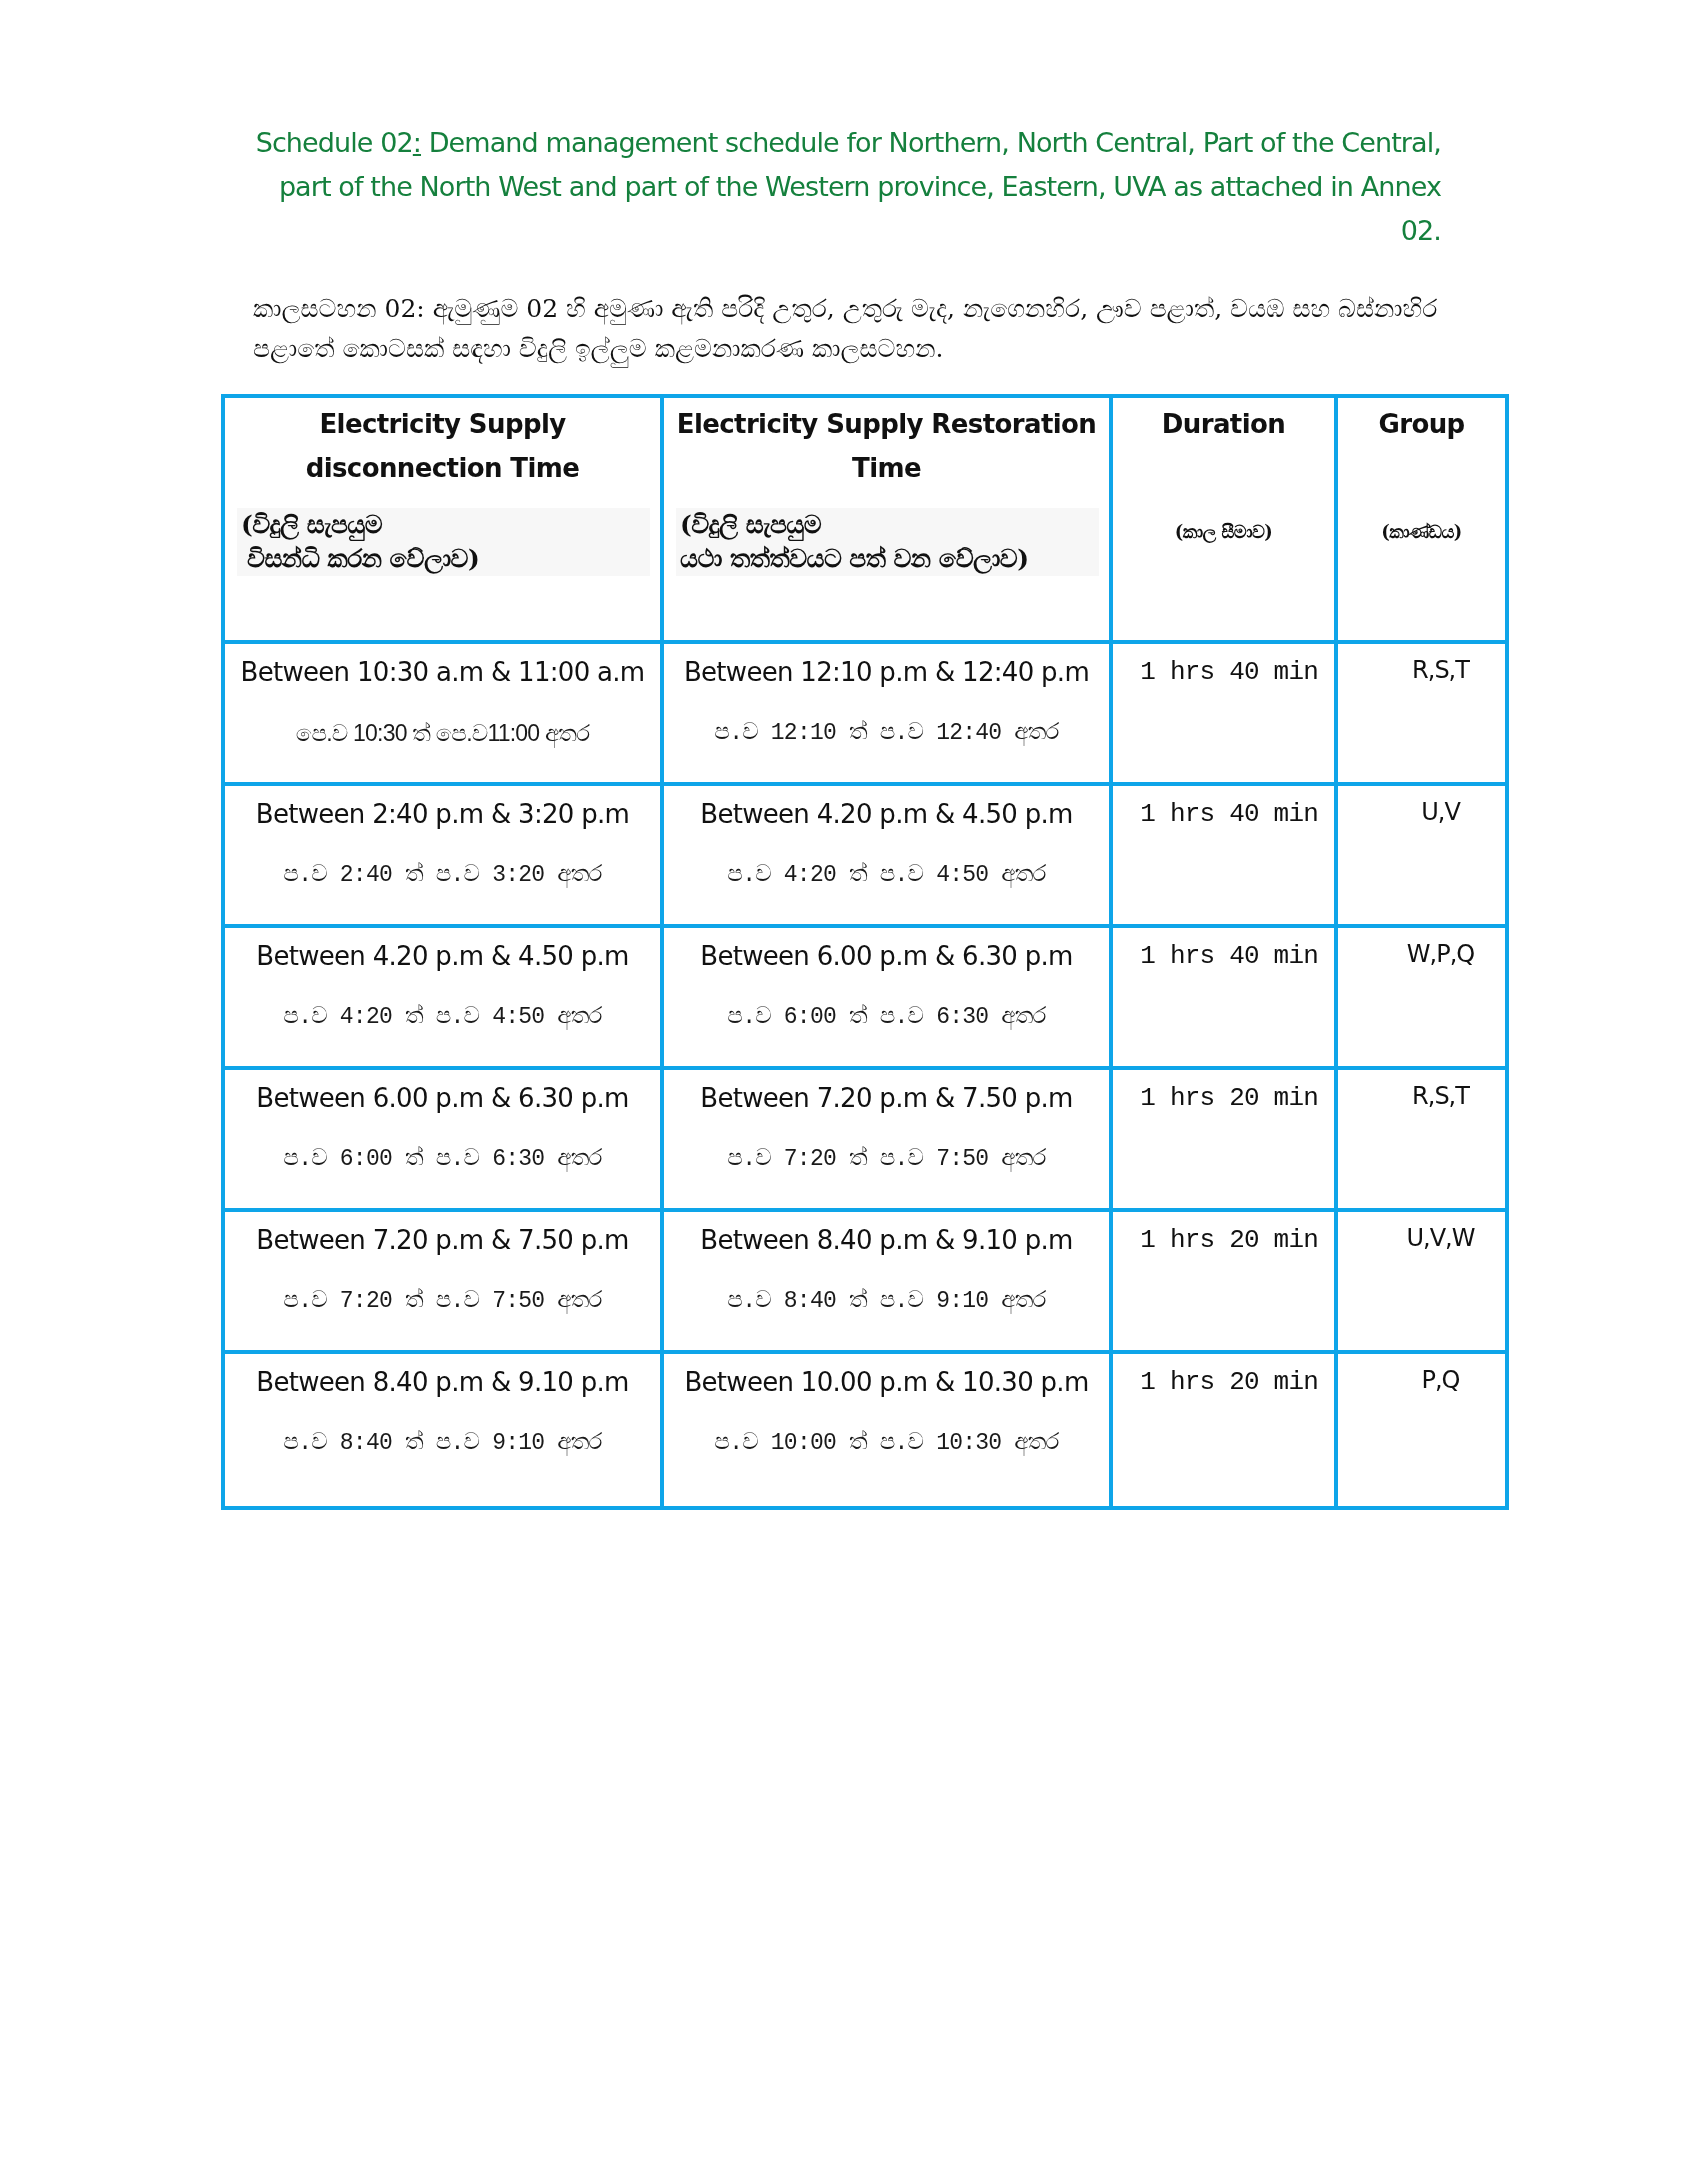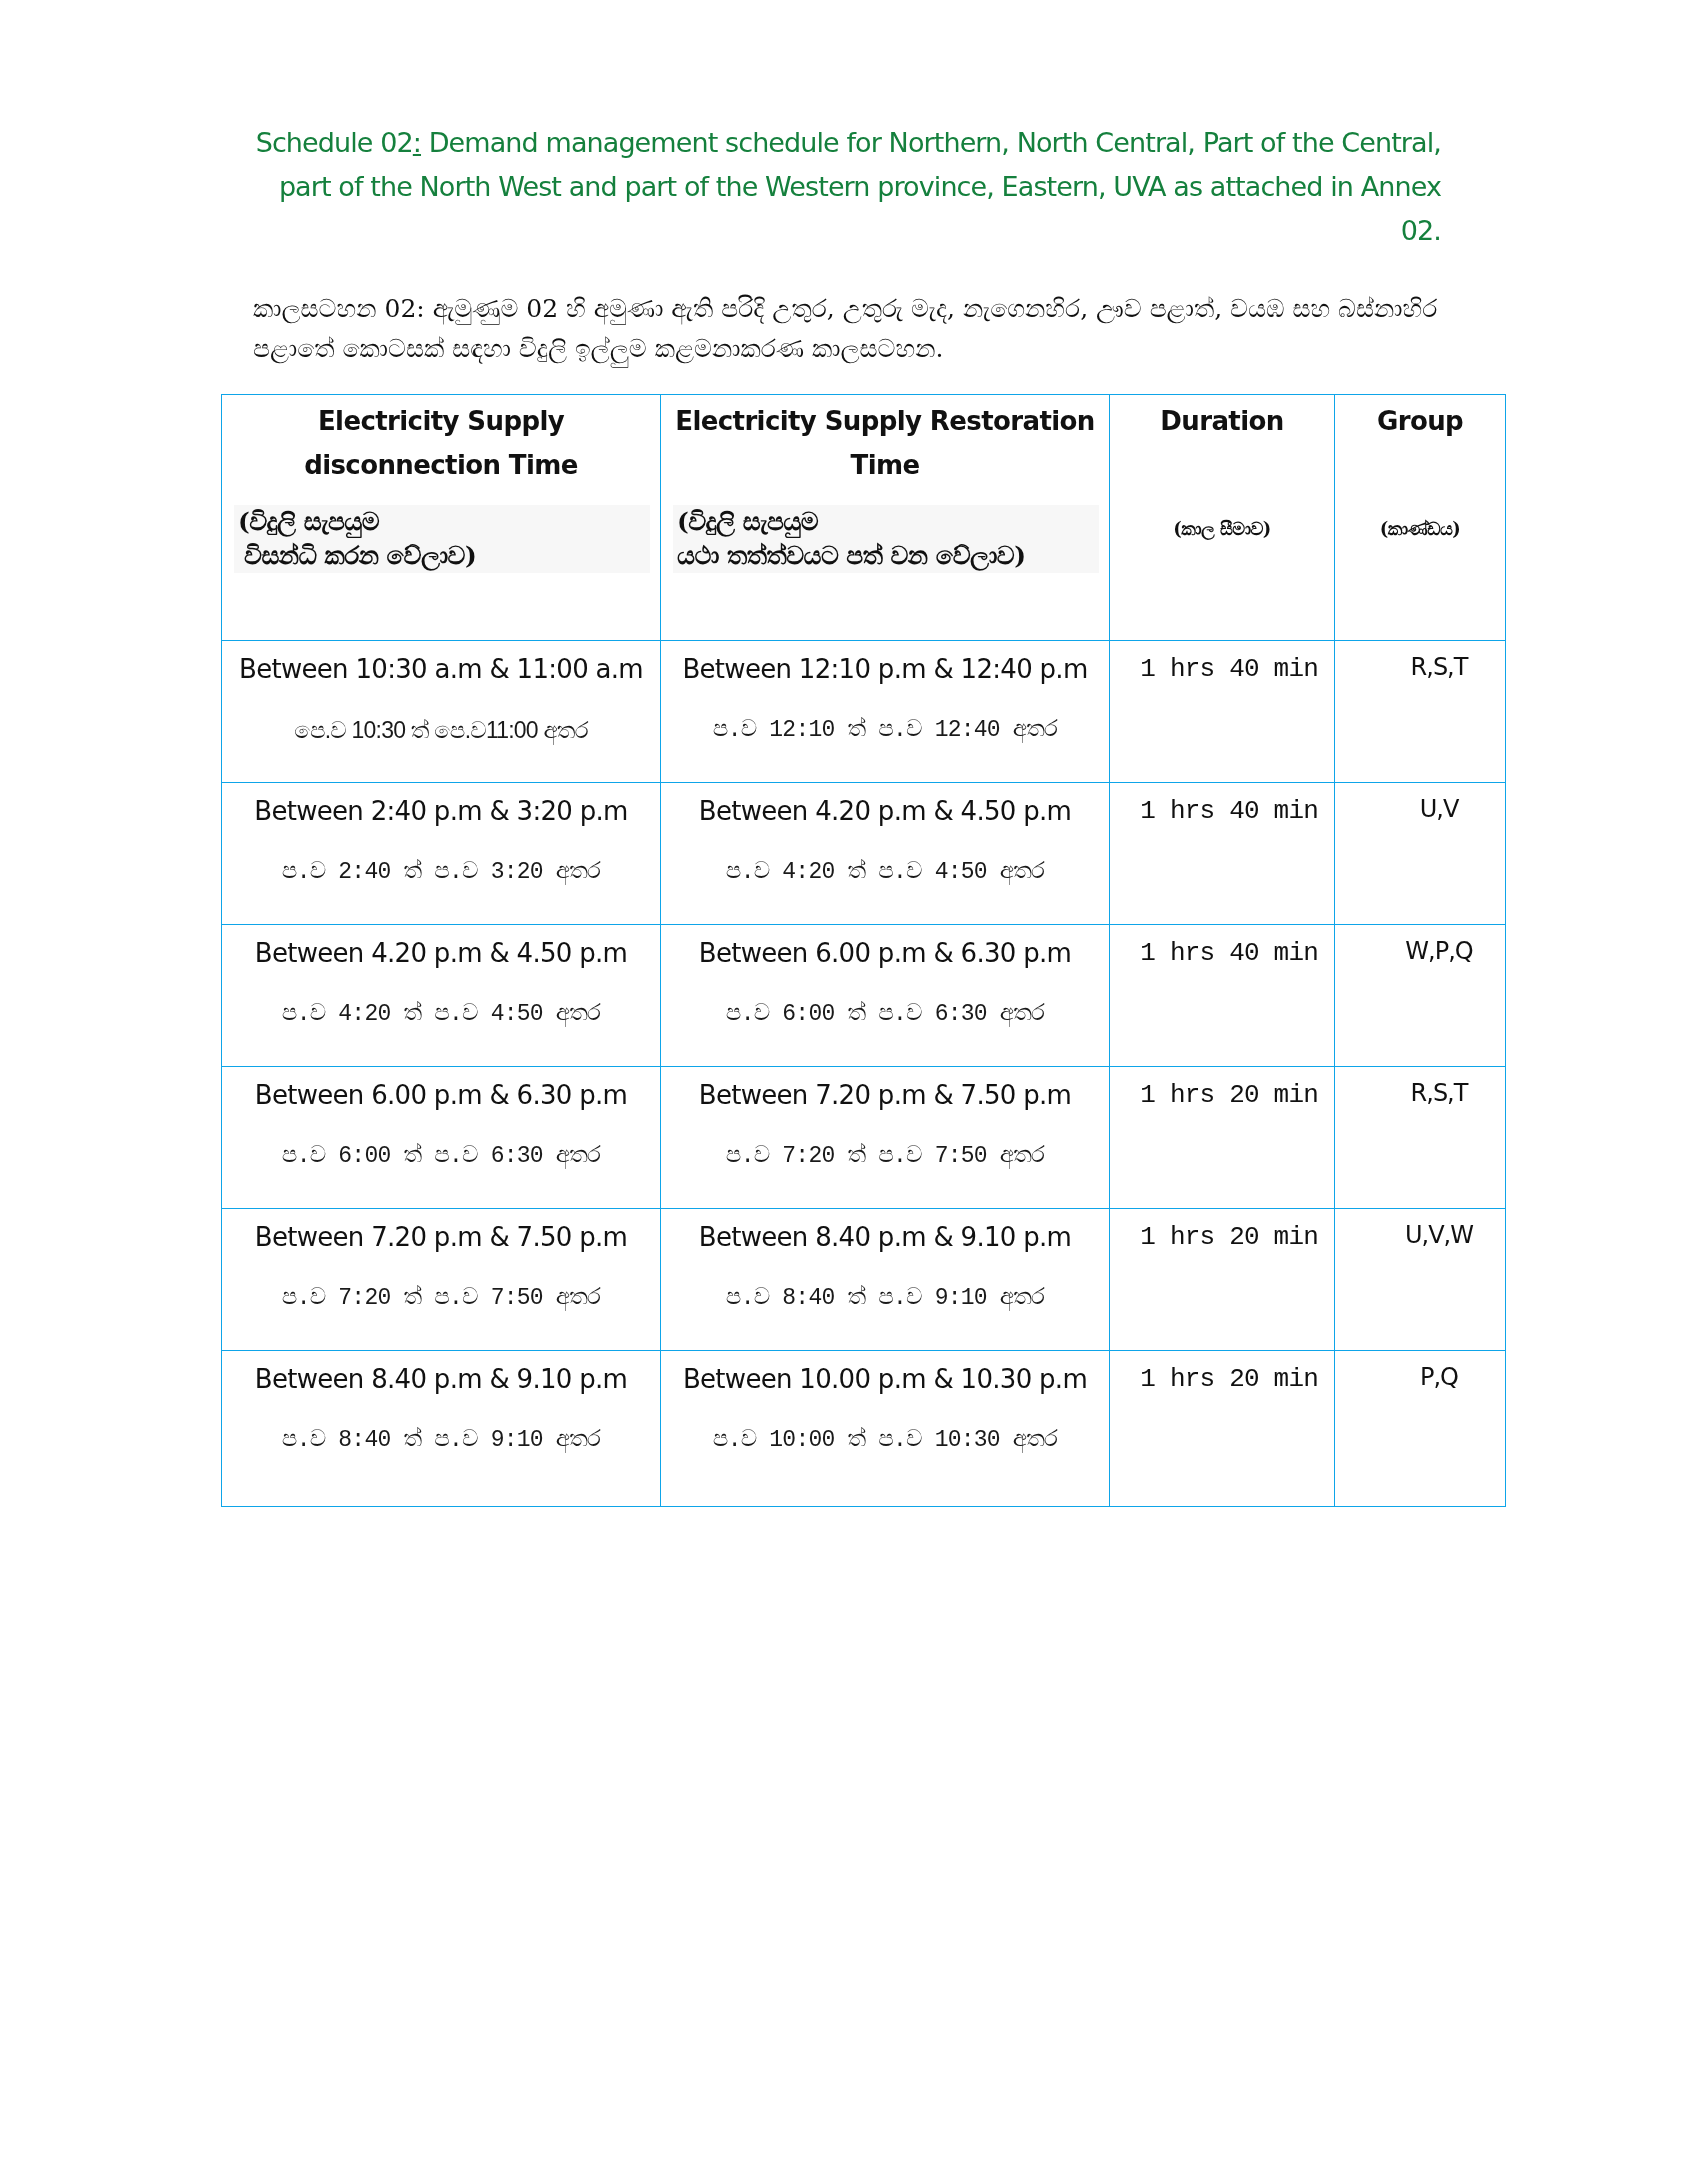--- a/index.html
+++ b/index.html
@@ -9,21 +9,21 @@
 
   .intro-en { position: absolute; left: 253px; top: 121px; width: 1188px;
               font-family: "DejaVu Sans", sans-serif; font-size: 27px; line-height: 44px;
               letter-spacing: -0.9px; color: #15803d; text-align: right; }
   .intro-en .underline-colon { text-decoration: underline; }
   .intro-si { position: absolute; left: 253px; top: 289px; width: 1188px;
               font-family: "DejaVu Serif", serif; font-size: 25px; line-height: 40px; color: #111; }
 
   table.schedule { position: absolute; left: 221px; top: 394px; border-collapse: collapse;
                    table-layout: fixed; width: 1284px; }
-  table.schedule td, table.schedule th { border: 1px solid #0ea5e9; vertical-align: top; padding: 0; }
+  table.schedule td, table.schedule th { border: 4px solid #0ea5e9; vertical-align: top; padding: 0; }
   col.c1 { width: 439px; } col.c2 { width: 449px; } col.c3 { width: 225px; } col.c4 { width: 171px; }
 
   th { font-weight: bold; font-family: "DejaVu Sans", sans-serif; font-size: 26px; letter-spacing: -0.6px; }
   tr.head-row { height: 246px; }
   .h-en { text-align: center; line-height: 44px; padding-top: 4px; }
   .h-si-box { margin: 18px 10px 0 12px; background: #f7f7f7; text-align: left;
               font-family: "DejaVu Serif", serif; font-size: 25px; line-height: 34px; font-weight: bold; padding: 0 4px; }
   .h-si-center { text-align: center; font-family: "DejaVu Serif", serif; font-size: 18px; font-weight: bold; margin-top: 50px; }
 
   tr.data-row { height: 142px; }

